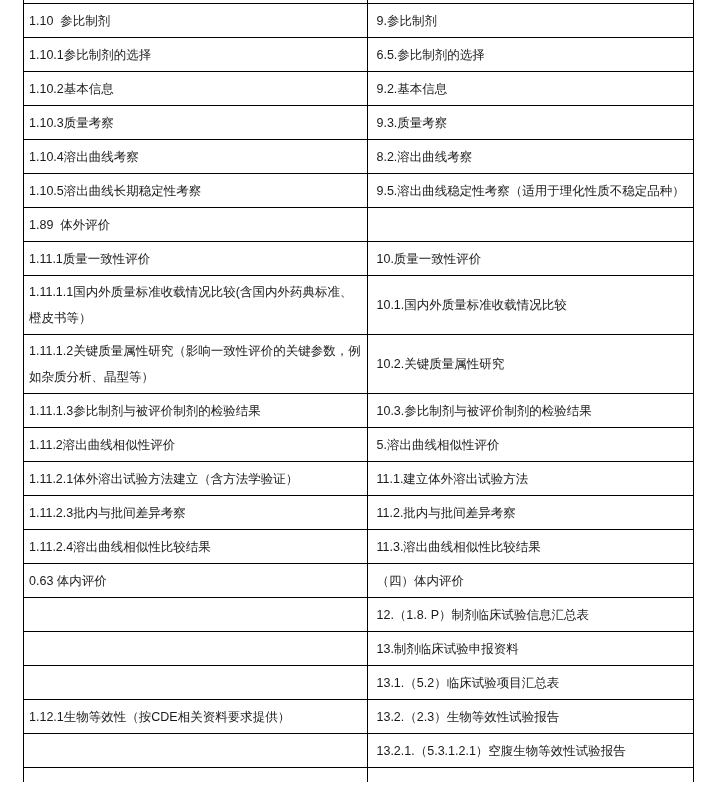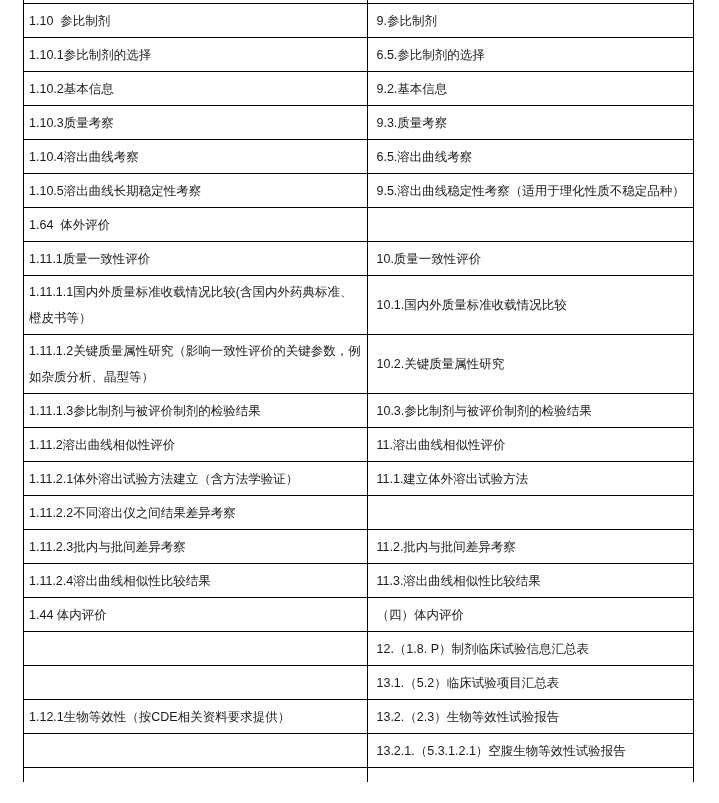--- a/index.html
+++ b/index.html
@@ -110,36 +110,36 @@
     <div class="cell cell-right">
       <span class="txt">9.3.质量考察</span>
     </div>
   </div>
 
   <div class="t-row">
     <div class="cell cell-left">
       <span class="txt">1.10.4溶出曲线考察</span>
     </div>
     <div class="cell cell-right">
-      <span class="txt">6.5.溶出曲线考察</span>
+      <span class="txt">8.2.溶出曲线考察</span>
     </div>
   </div>
 
   <div class="t-row">
     <div class="cell cell-left">
       <span class="txt">1.10.5溶出曲线长期稳定性考察</span>
     </div>
     <div class="cell cell-right">
       <span class="txt">9.5.溶出曲线稳定性考察（适用于理化性质不稳定品种）</span>
     </div>
   </div>
 
   <div class="t-row">
     <div class="cell cell-left">
-      <span class="txt">1.64  体外评价</span>
+      <span class="txt">1.89  体外评价</span>
     </div>
     <div class="cell cell-right">
       <span class="txt"></span>
     </div>
   </div>
 
   <div class="t-row">
     <div class="cell cell-left">
       <span class="txt">1.11.1质量一致性评价</span>
     </div>
@@ -173,41 +173,33 @@
     <div class="cell cell-right">
       <span class="txt">10.3.参比制剂与被评价制剂的检验结果</span>
     </div>
   </div>
 
   <div class="t-row">
     <div class="cell cell-left">
       <span class="txt">1.11.2溶出曲线相似性评价</span>
     </div>
     <div class="cell cell-right">
-      <span class="txt">11.溶出曲线相似性评价</span>
+      <span class="txt">5.溶出曲线相似性评价</span>
     </div>
   </div>
 
   <div class="t-row">
     <div class="cell cell-left">
       <span class="txt">1.11.2.1体外溶出试验方法建立（含方法学验证）</span>
     </div>
     <div class="cell cell-right">
       <span class="txt">11.1.建立体外溶出试验方法</span>
     </div>
   </div>
 
-  <div class="t-row">
-    <div class="cell cell-left">
-      <span class="txt">1.11.2.2不同溶出仪之间结果差异考察</span>
-    </div>
-    <div class="cell cell-right">
-      <span class="txt"></span>
-    </div>
-  </div>
 
   <div class="t-row">
     <div class="cell cell-left">
       <span class="txt">1.11.2.3批内与批间差异考察</span>
     </div>
     <div class="cell cell-right">
       <span class="txt">11.2.批内与批间差异考察</span>
     </div>
   </div>
 
@@ -215,36 +207,44 @@
     <div class="cell cell-left">
       <span class="txt">1.11.2.4溶出曲线相似性比较结果</span>
     </div>
     <div class="cell cell-right">
       <span class="txt">11.3.溶出曲线相似性比较结果</span>
     </div>
   </div>
 
   <div class="t-row">
     <div class="cell cell-left">
-      <span class="txt">1.44 体内评价</span>
+      <span class="txt">0.63 体内评价</span>
     </div>
     <div class="cell cell-right">
       <span class="txt">（四）体内评价</span>
     </div>
   </div>
 
   <div class="t-row">
     <div class="cell cell-left">
       <span class="txt"></span>
     </div>
     <div class="cell cell-right">
       <span class="txt">12.（1.8. P）制剂临床试验信息汇总表</span>
     </div>
   </div>
 
+  <div class="t-row">
+    <div class="cell cell-left">
+      <span class="txt"></span>
+    </div>
+    <div class="cell cell-right">
+      <span class="txt">13.制剂临床试验申报资料</span>
+    </div>
+  </div>
 
   <div class="t-row">
     <div class="cell cell-left">
       <span class="txt"></span>
     </div>
     <div class="cell cell-right">
       <span class="txt">13.1.（5.2）临床试验项目汇总表</span>
     </div>
   </div>
 

